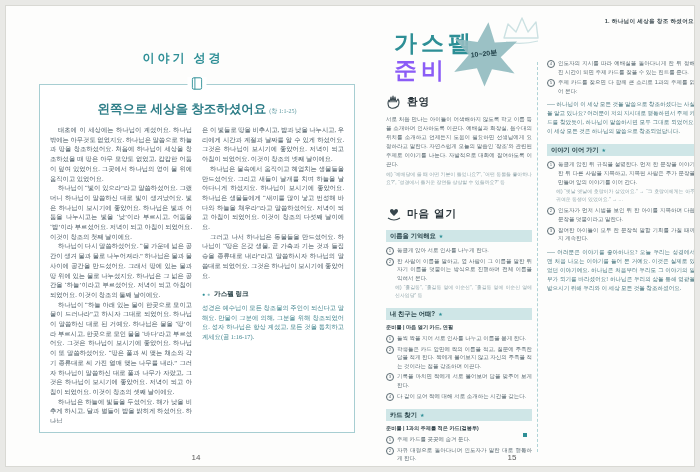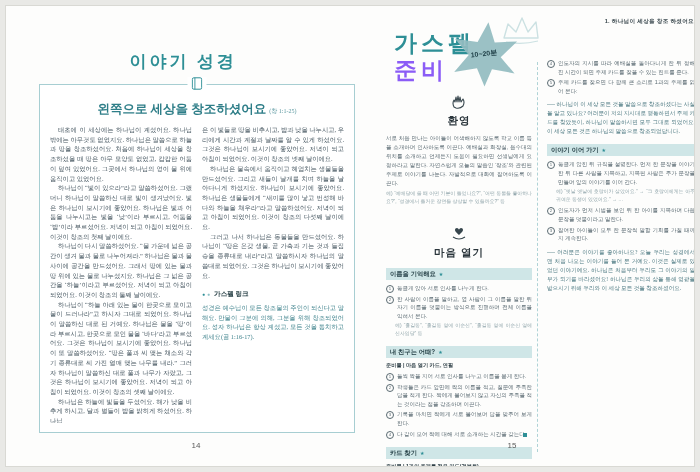--- a/index.html
+++ b/index.html
@@ -2,60 +2,60 @@
 <html><head>
 <meta charset="utf-8">
 <style>
   html,body{margin:0;padding:0;}
   body{width:700px;height:472px;background:#e9e9e6;font-family:"Liberation Sans","DejaVu Sans",sans-serif;overflow:hidden;}
   .stage{position:relative;width:700px;height:472px;}
   .sheet{position:absolute;left:5px;top:5px;width:688px;height:460px;background:#fdfdfc;border:1px solid #d9d9d4;overflow:hidden;}
 
   
   .lp-header{position:absolute;left:0;top:44px;width:354px;text-align:center;
-    color:#2e8f96;font-weight:bold;font-size:17px;letter-spacing:3px;
+    color:#2e8f96;font-weight:bold;font-size:12px;letter-spacing:3px;
     font-family:"Liberation Serif","DejaVu Serif",serif;}
   .story-box{position:absolute;left:33px;top:78px;width:314px;height:347px;border:1px solid #a7ced2;background:#fff;}
   .book-badge{position:absolute;left:50%;top:-8px;transform:translateX(-50%);background:#fff;padding:0 4px;line-height:0;}
   .story-title{position:absolute;left:0;top:16px;width:100%;text-align:center;margin:0;
     font-family:"Liberation Serif","DejaVu Serif",serif;font-weight:bold;
     color:#2e7e88;font-size:12.5px;}
   .story-title .ref{font-size:6px;font-weight:normal;color:#5b98a0;}
   .col{position:absolute;top:40px;width:142px;height:298px;
     font-family:"Liberation Serif","DejaVu Serif",serif;
     font-size:6.3px;line-height:9.7px;color:#44555f;text-align:justify;word-break:break-all;overflow:hidden;}
   .col p{margin:0;text-indent:8px;}
   .col1{left:10px;}
   .col2{left:162px;}
   .glink{margin-top:9px;}
   .glink-head{font-size:6.6px;font-weight:bold;color:#233c42;margin-bottom:3px;text-indent:0;}
   .glink-head .d1{color:#2e8f96;font-size:5px;margin-right:2px;}
   .glink-head .d2{color:#8cc0c5;font-size:5px;margin-right:4px;}
   .glink-body{margin:0;color:#3f828c !important;text-indent:0 !important;}
-  .pnum{position:absolute;top:435px;font-size:8px;color:#5a5a5a;font-family:"Liberation Sans",sans-serif;}
+  .pnum{position:absolute;top:447px;font-size:8px;color:#5a5a5a;font-family:"Liberation Sans",sans-serif;}
   .pnum-l{left:33px;width:314px;text-align:center;}
   .pnum-r{left:493px;width:26px;text-align:center;}
 
   
   .running-head{position:absolute;left:440px;top:12px;width:248px;text-align:right;
     font-size:5.6px;font-weight:bold;color:#37454b;letter-spacing:.3px;}
   .big-title{position:absolute;left:388px;top:24px;letter-spacing:4px;font-weight:bold;line-height:27px;}
   .big-title .t1{font-size:23px;color:#2e8f96;}
   .big-title .t2{font-size:23px;color:#8b5cf6;}
   .star-badge{position:absolute;left:443px;top:15px;width:70px;height:66px;}
   .star-badge .badge-text{position:absolute;left:0;top:28px;width:70px;text-align:center;
     font-size:7px;font-weight:bold;color:#22424a;transform:rotate(-6deg);}
   .doodle{position:absolute;left:492px;top:6px;opacity:.75;}
 
   .colL{position:absolute;left:380px;top:88px;width:146px;}
   .colR{position:absolute;left:541px;top:53px;width:148px;}
   .vdivider{position:absolute;left:531px;top:56px;height:390px;border-left:1px dashed #afd3d6;}
   .endcap{position:absolute;left:517px;top:427px;width:4px;height:4px;background:#2e8f96;}
 
-  .sec-head{display:flex;align-items:center;gap:5px;margin-bottom:6px;flex-direction:column;}
+  .sec-head{display:flex;align-items:center;gap:5px;margin-bottom:6px;}
   .sec-head h2{margin:0;font-size:10.5px;color:#2b363c;letter-spacing:1px;}
   .body-text{font-size:5.5px;line-height:8.9px;color:#5a6a72;text-align:justify;word-break:break-all;margin:0 0 3px 0;}
   .ex{font-size:4.9px;line-height:7.6px;color:#8fa4aa;margin:1px 0 3px 9px;text-align:justify;word-break:break-all;}
   .band{background:#cfe6e7;padding:2px 4px;margin:8px 0 4px 0;font-size:6.3px;font-weight:bold;color:#1f3a40;line-height:7px;}
   .band .band-star{color:#2e8f96;font-size:5px;margin-left:3px;}
   .mat{font-size:5.2px;font-weight:bold;color:#2d3e45;margin:0 0 3px 0;}
   .item{display:flex;gap:3px;margin-bottom:2px;}
   .cnum{flex:0 0 auto;width:6px;height:6px;border:.7px solid #5a6a72;border-radius:50%;
     font-size:4.3px;line-height:6px;text-align:center;color:#5a6a72;margin-top:1px;}
   .itext{font-size:5.5px;line-height:8.6px;color:#5a6a72;text-align:justify;word-break:break-all;}

